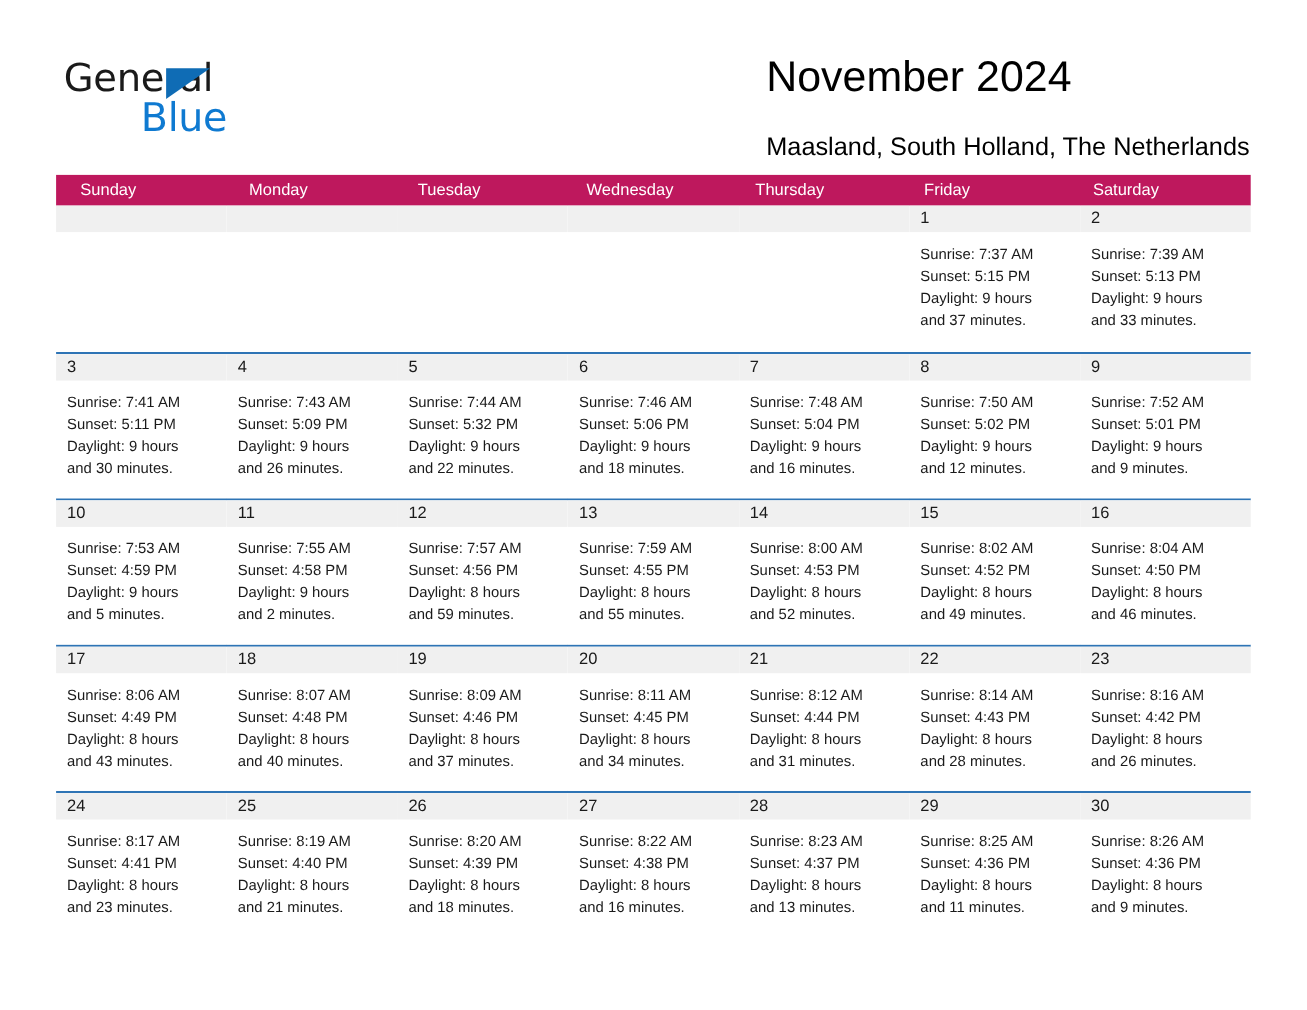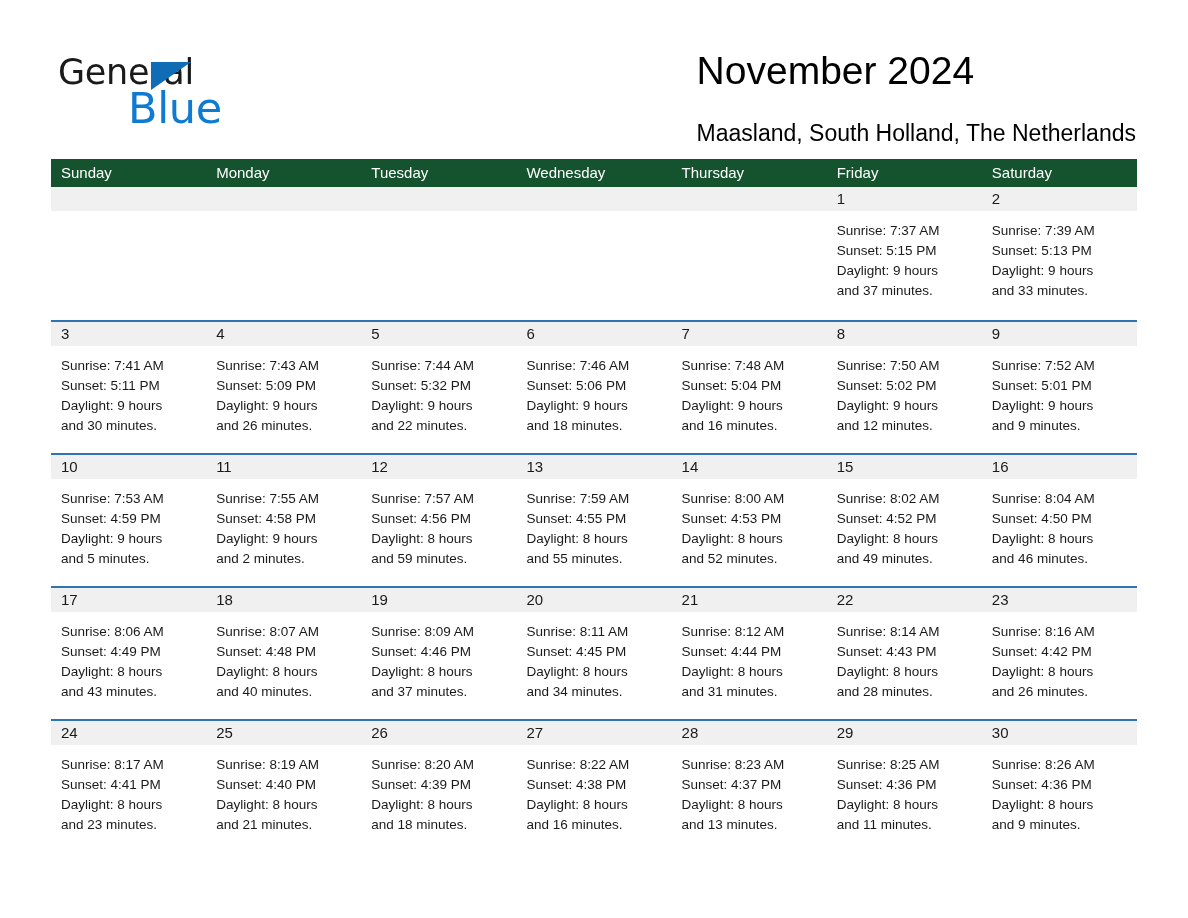--- a/index.html
+++ b/index.html
@@ -53,21 +53,21 @@
     top: 10px;
     width: 0;
     height: 0;
     border-left: 40px solid #0f6cb5;
     border-bottom: 28px solid transparent;
   }
   .logo-blue {
     position: absolute;
     left: 70px;
     top: 36px;
-    font-size: 43px;
+    font-size: 36px;
     line-height: 40px;
     color: #0f7ad1;
     letter-spacing: -0.3px;
     font-family: "DejaVu Sans", sans-serif;
     font-weight: 400;
   }
   .title-block {
     position: absolute;
     right: 52px;
     top: 48px;
@@ -91,22 +91,23 @@
 
   
   .calendar {
     position: absolute;
     left: 51px;
     top: 159px;
     width: 1086px;
   }
   .cal-head {
     display: flex;
-    background: #14532d;
+    background: #be185d;
     height: 28px;
+    padding-left: 12px;
   }
   .cal-head .hcell {
     flex: 1 1 0;
     color: #ffffff;
     font-size: 15px;
     line-height: 28px;
     padding-left: 10px;
     box-sizing: border-box;
     white-space: nowrap;
   }

